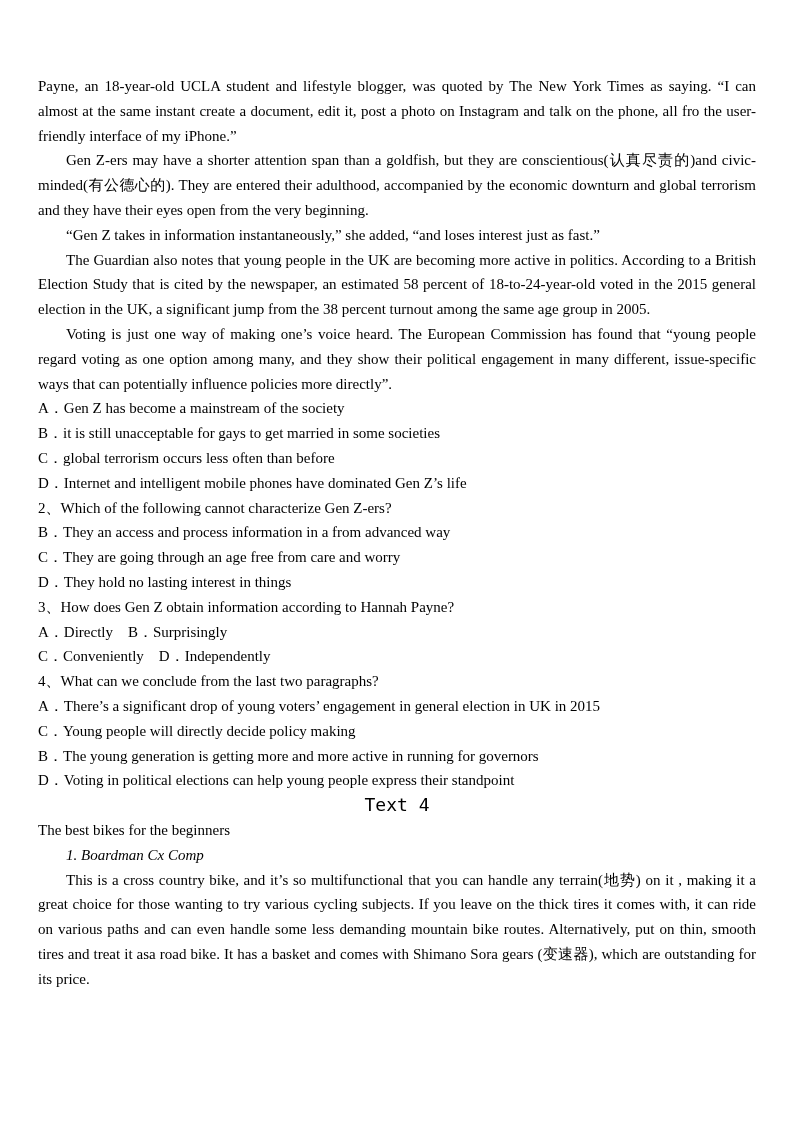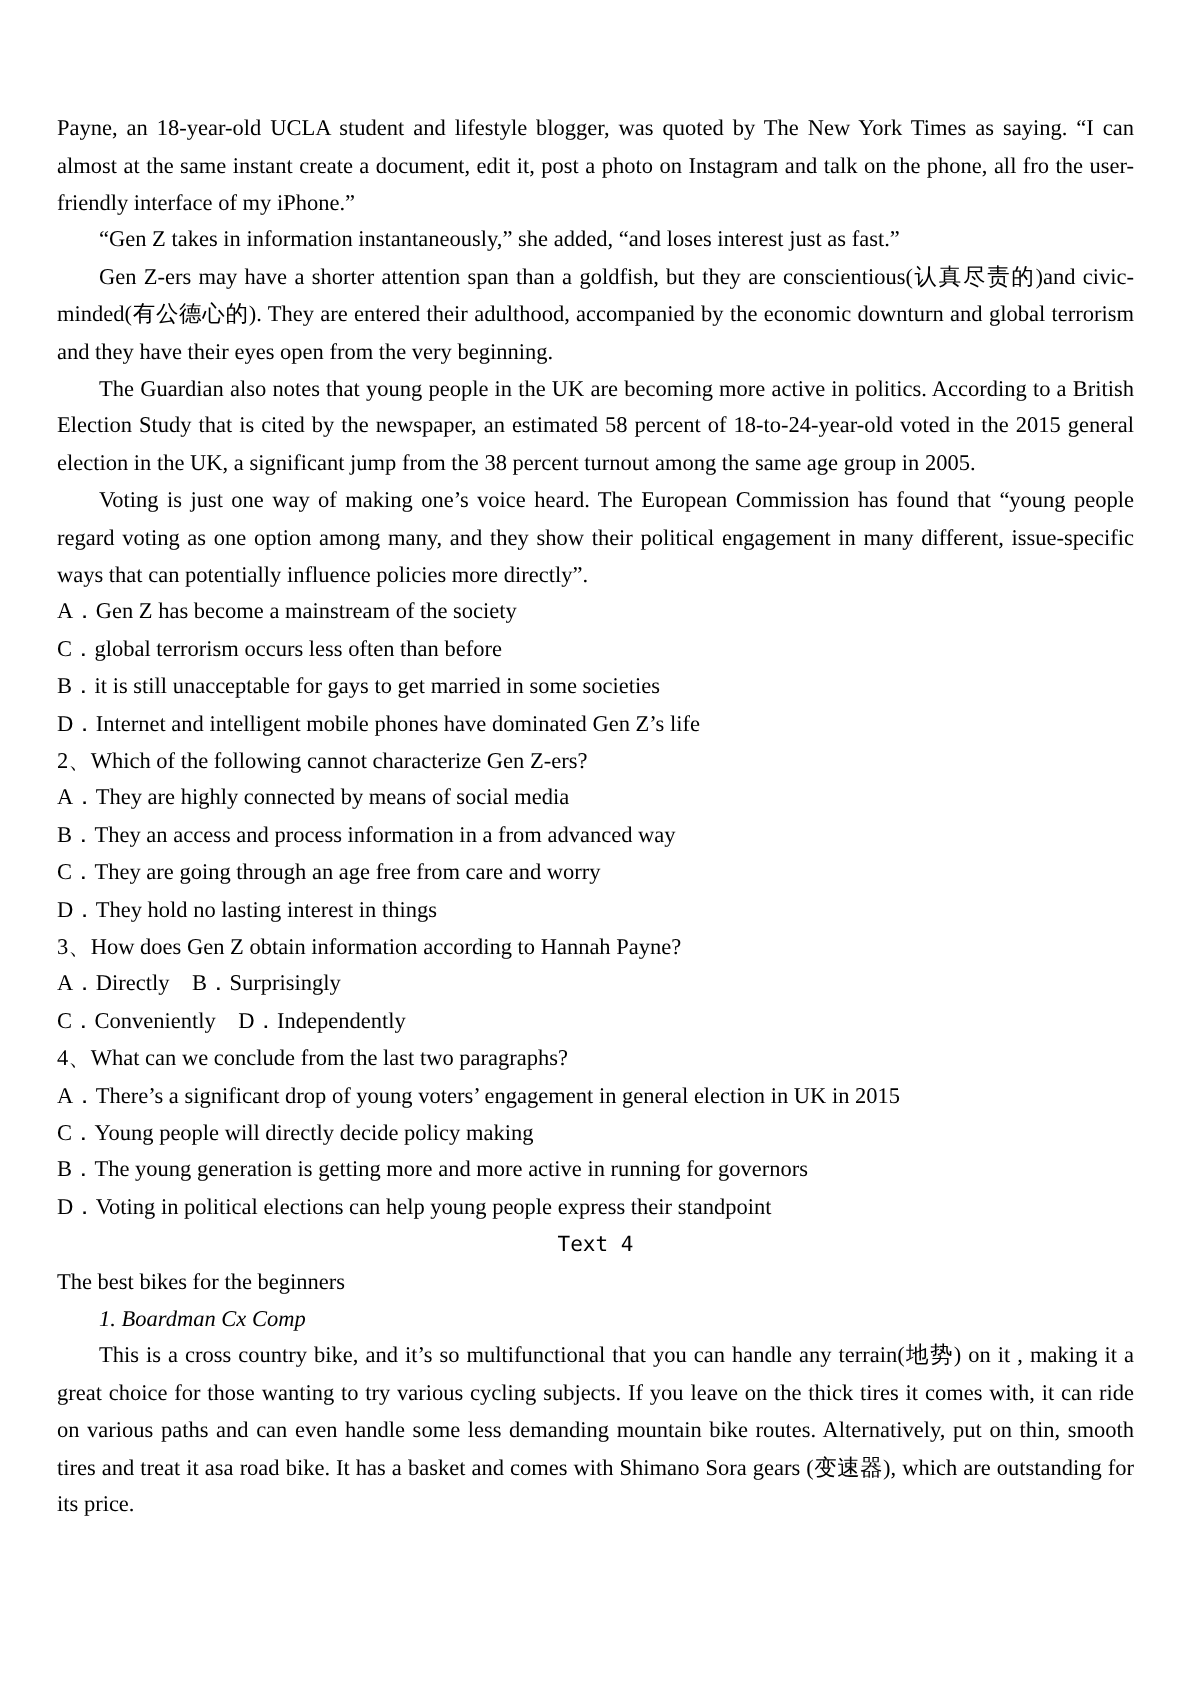--- a/index.html
+++ b/index.html
@@ -27,43 +27,42 @@
     white-space: pre-wrap;
   }
   .doc p.single {
     text-align: left;
   }
   .indent { text-indent: 28px; }
   .center {
     text-align: center !important;
     text-indent: 0;
     font-family: "DejaVu Sans Mono", "Liberation Mono", monospace;
-    font-size: 14px;
+    font-size: 18px;
   }
   .italic { font-style: italic; font-family: Liberation Serif, serif; }
 </style>
 </head>
 <body>
 
 <div class="page">
   <div class="doc">
 
     <p>Payne, an 18-year-old UCLA student and lifestyle blogger, was quoted by The New York Times as saying. “I can almost at the same instant create a document, edit it, post a photo on Instagram and talk on the phone, all fro the user-friendly interface of my iPhone.”</p>
+    <p class="indent">Gen Z-ers may have a shorter attention span than a goldfish, but they are conscientious(认真尽责的)and civic-minded(有公德心的). They are entered their adulthood, accompanied by the economic downturn and global terrorism and they have their eyes open from the very beginning.</p>
     <p class="indent">“Gen Z takes in information instantaneously,” she added, “and loses interest just as fast.”</p>
-    <p class="indent">Gen Z-ers may have a shorter attention span than a goldfish, but they are conscientious(认真尽责的)and civic-minded(有公德心的). They are entered their adulthood, accompanied by the economic downturn and global terrorism and they have their eyes open from the very beginning.</p>
     <p class="indent">The Guardian also notes that young people in the UK are becoming more active in politics. According to a British Election Study that is cited by the newspaper, an estimated 58 percent of 18-to-24-year-old voted in the 2015 general election in the UK, a significant jump from the 38 percent turnout among the same age group in 2005.</p>
     <p class="indent">Voting is just one way of making one’s voice heard. The European Commission has found that “young people regard voting as one option among many, and they show their political engagement in many different, issue-specific ways that can potentially influence policies more directly”.</p>
 
     <p class="single">A．Gen Z has become a mainstream of the society</p>
+    <p class="single">B．it is still unacceptable for gays to get married in some societies</p>
     <p class="single">C．global terrorism occurs less often than before</p>
-    <p class="single">B．it is still unacceptable for gays to get married in some societies</p>
     <p class="single">D．Internet and intelligent mobile phones have dominated Gen Z’s life</p>
 
     <p class="single">2、Which of the following cannot characterize Gen Z-ers?</p>
-    <p class="single">A．They are highly connected by means of social media</p>
     <p class="single">B．They an access and process information in a from advanced way</p>
     <p class="single">C．They are going through an age free from care and worry</p>
     <p class="single">D．They hold no lasting interest in things</p>
 
     <p class="single">3、How does Gen Z obtain information according to Hannah Payne?</p>
     <p class="single">A．Directly    B．Surprisingly</p>
     <p class="single">C．Conveniently    D．Independently</p>
 
     <p class="single">4、What can we conclude from the last two paragraphs?</p>
     <p class="single">A．There’s a significant drop of young voters’ engagement in general election in UK in 2015</p>

